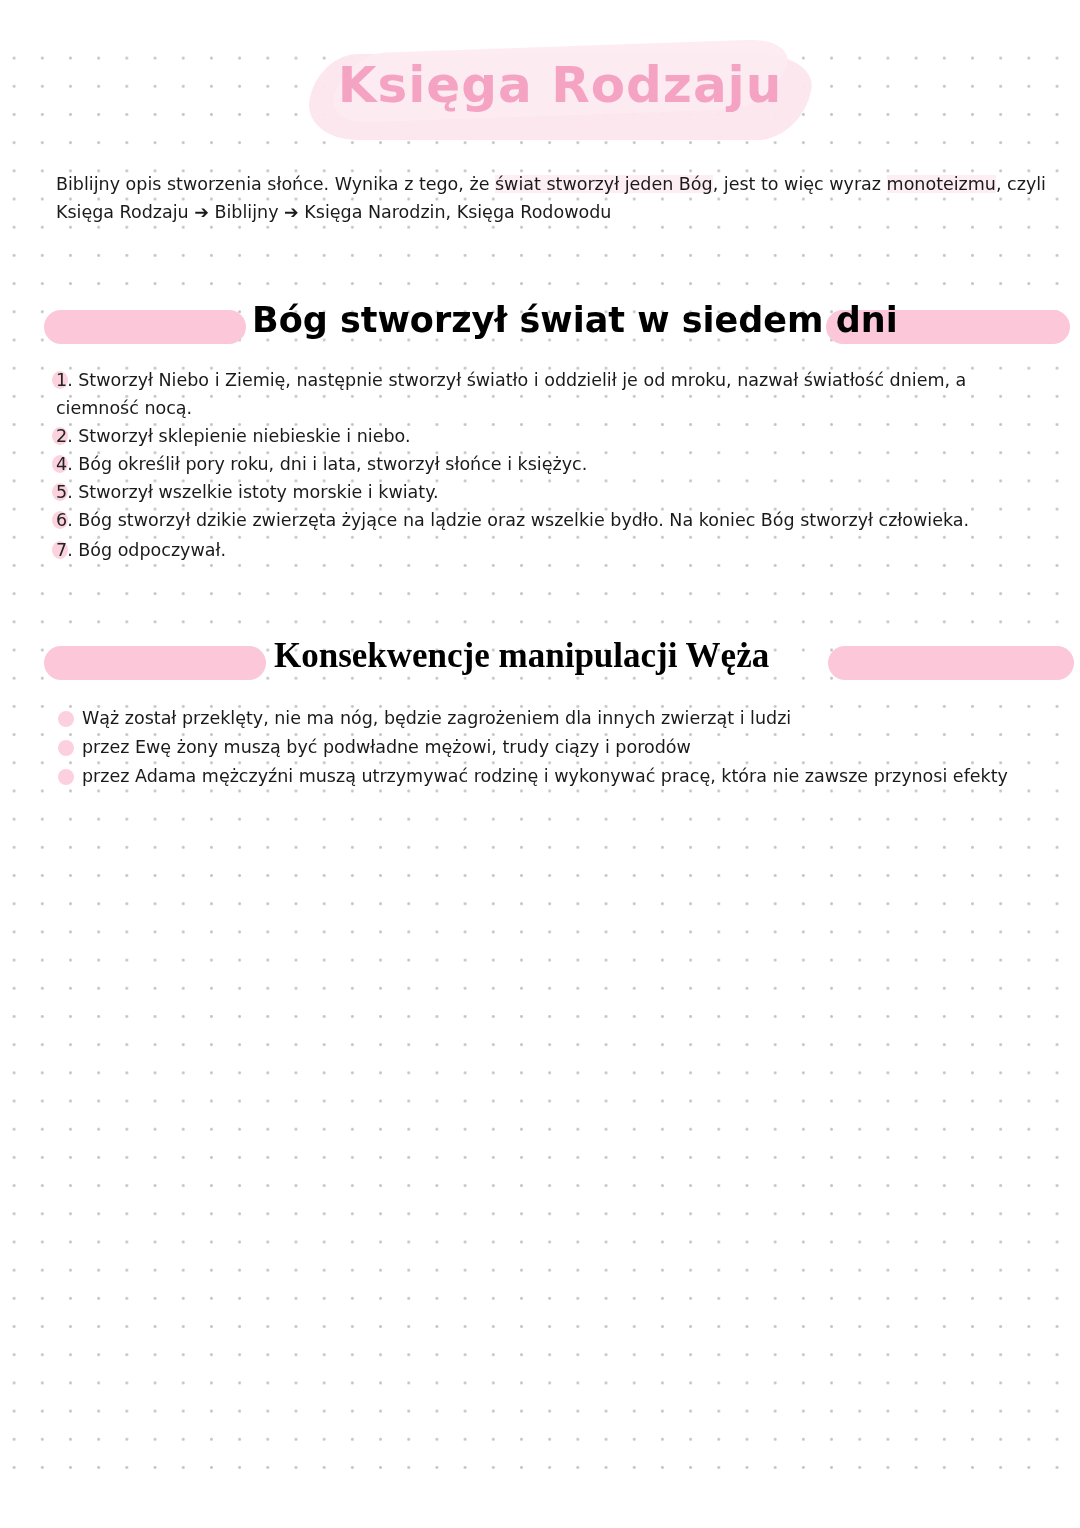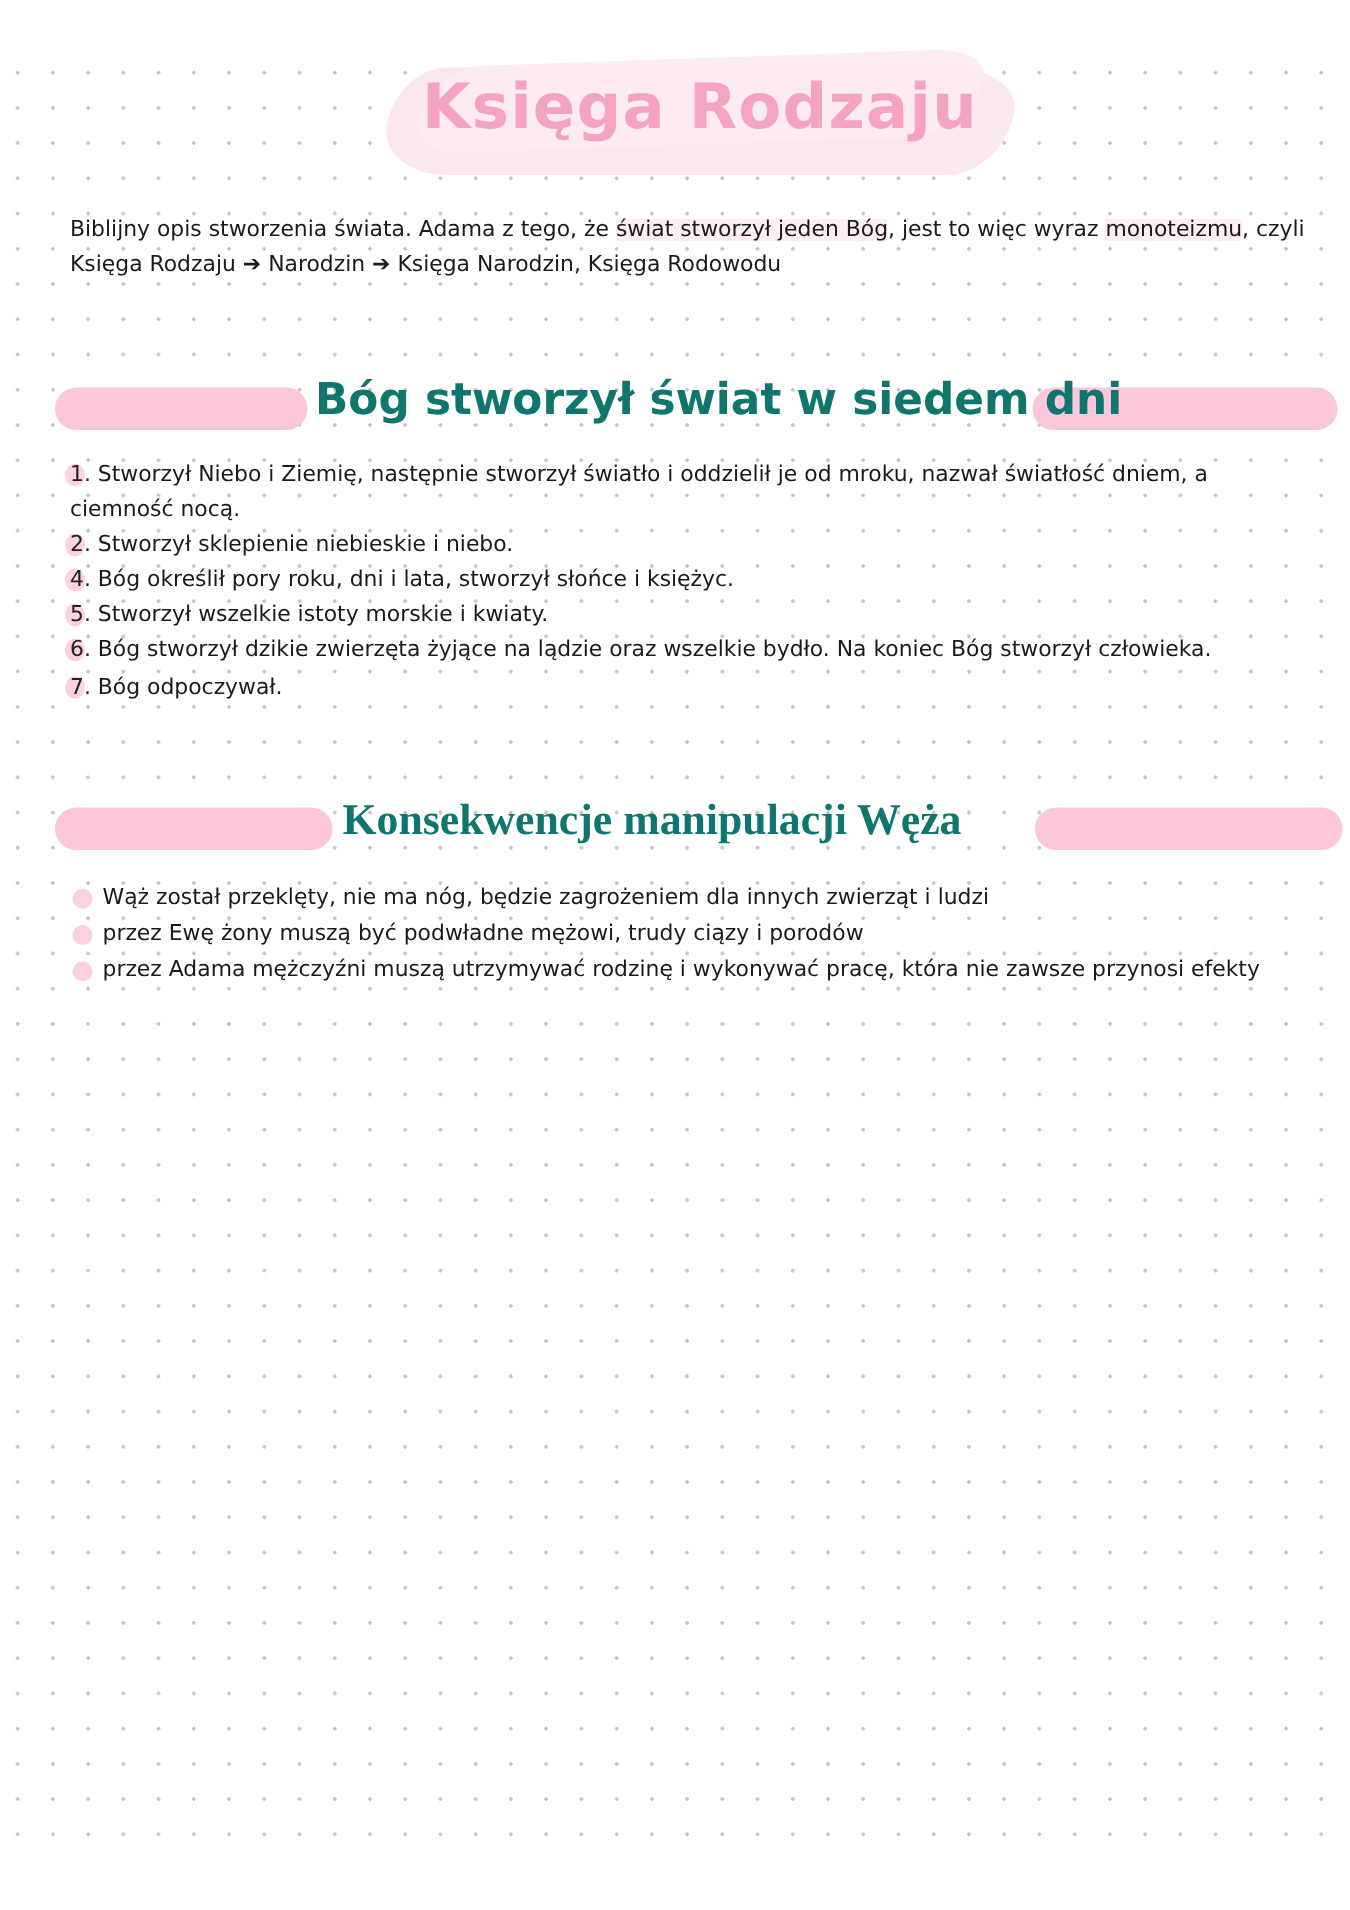--- a/index.html
+++ b/index.html
@@ -62,21 +62,21 @@
   .section-head {
     left: 0; width: 1080px; height: 46px;
   }
   .pill {
     position: absolute; height: 34px; top: 6px;
     background: #fcc7d8; border-radius: 17px;
   }
   .section-title {
     position: absolute; top: -4px; left: 0; width: 1080px;
     font-size: 35px; font-weight: bold; white-space: nowrap;
-    color: #0f766e;
+    color: #000000;
   }
 
   
   .num-list {
     left: 56px; top: 366px; width: 960px;
     font-size: 17.5px; line-height: 28px;
     margin: 0; padding: 0; list-style: none;
   }
   .num-list li { margin: 0; position: relative; }
   .num-list .num {
@@ -108,26 +108,26 @@
 <div class="dot-grid"></div>
 
 <div class="layer title-wrap">
   <div class="title-brush"></div>
   <div class="title-brush b2"></div>
   <div class="title-text">Księga Rodzaju</div>
 </div>
 
 <div class="layer intro">
   <p>
-    <span>Biblijny opis stworzenia świata. Adama z tego, że </span><span class="hl">świat stworzył jeden Bóg</span><span>, jest to więc wyraz </span><span class="hl">monoteizmu</span><span>, czyli</span>
+    <span>Biblijny opis stworzenia słońce. Wynika z tego, że </span><span class="hl">świat stworzył jeden Bóg</span><span>, jest to więc wyraz </span><span class="hl">monoteizmu</span><span>, czyli</span>
   </p>
   <p>
     <span>Księga Rodzaju</span>
     <span class="arrow">➔</span>
-    <span>Narodzin</span>
+    <span>Biblijny</span>
     <span class="arrow">➔</span>
     <span>Księga Narodzin, Księga Rodowodu</span>
   </p>
 </div>
 
 <div class="layer section-head" style="top:304px;">
   <div class="pill" style="left:44px; width:202px;"></div>
   <div class="pill" style="left:826px; width:244px;"></div>
   <div class="section-title" style="left:252px; width:570px;">Bóg stworzył świat w siedem dni</div>
 </div>

